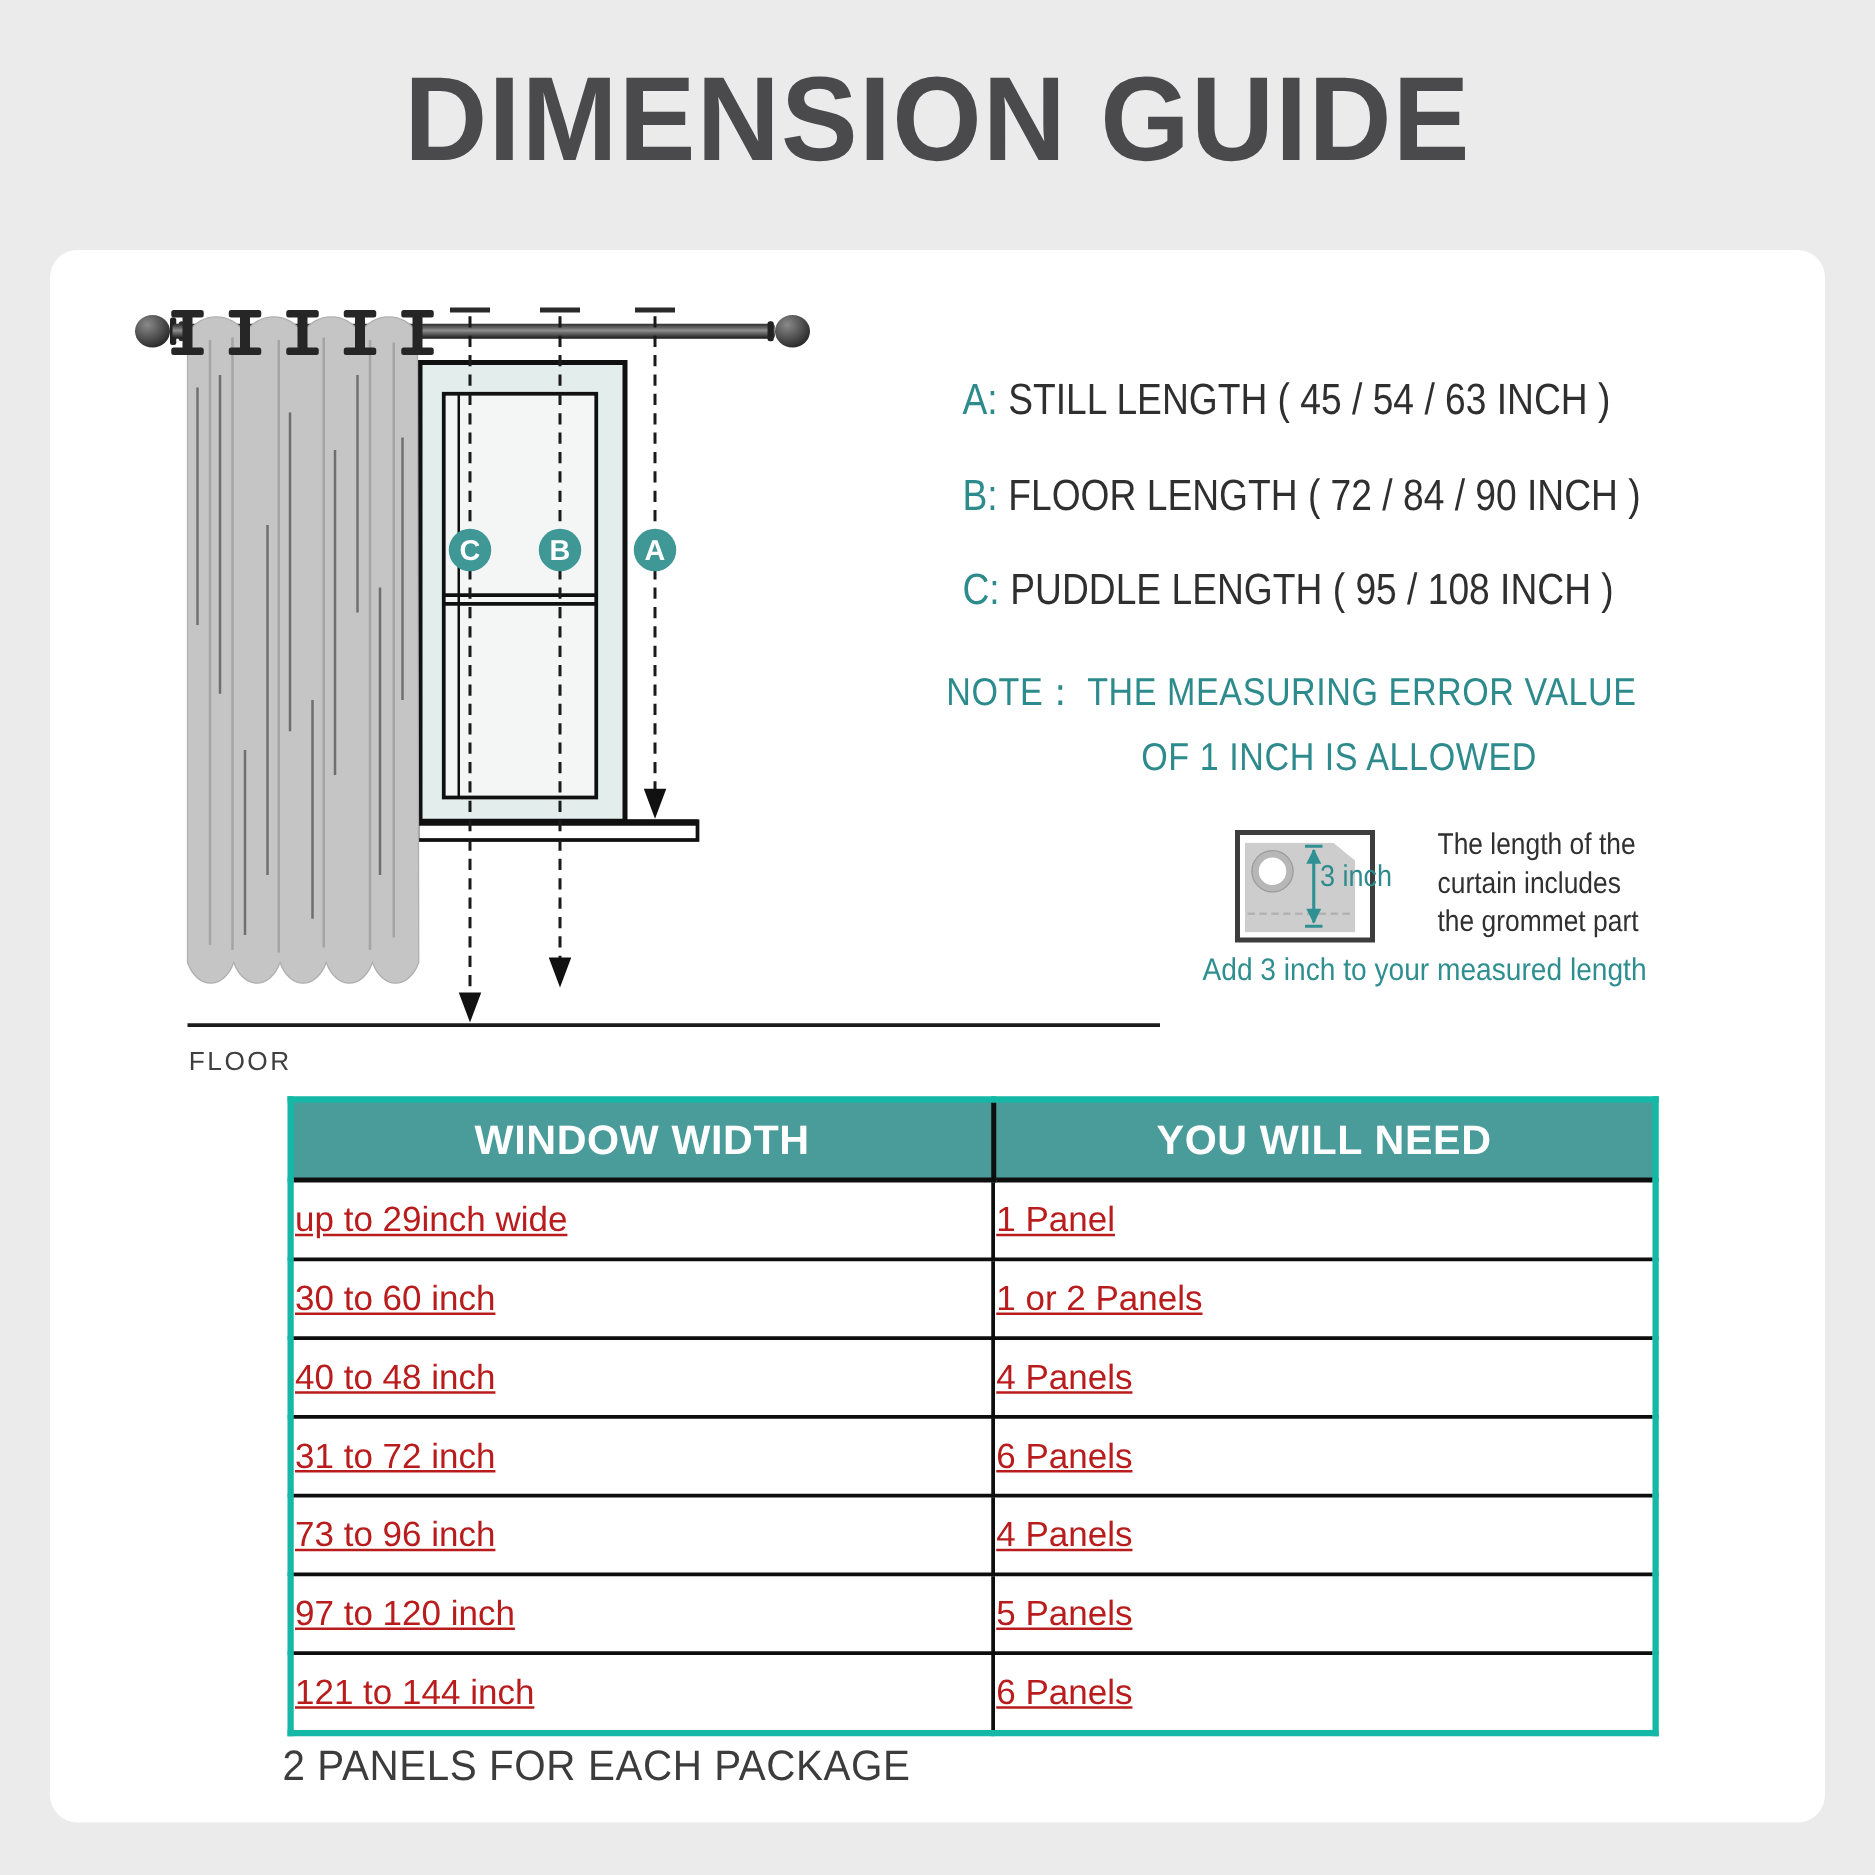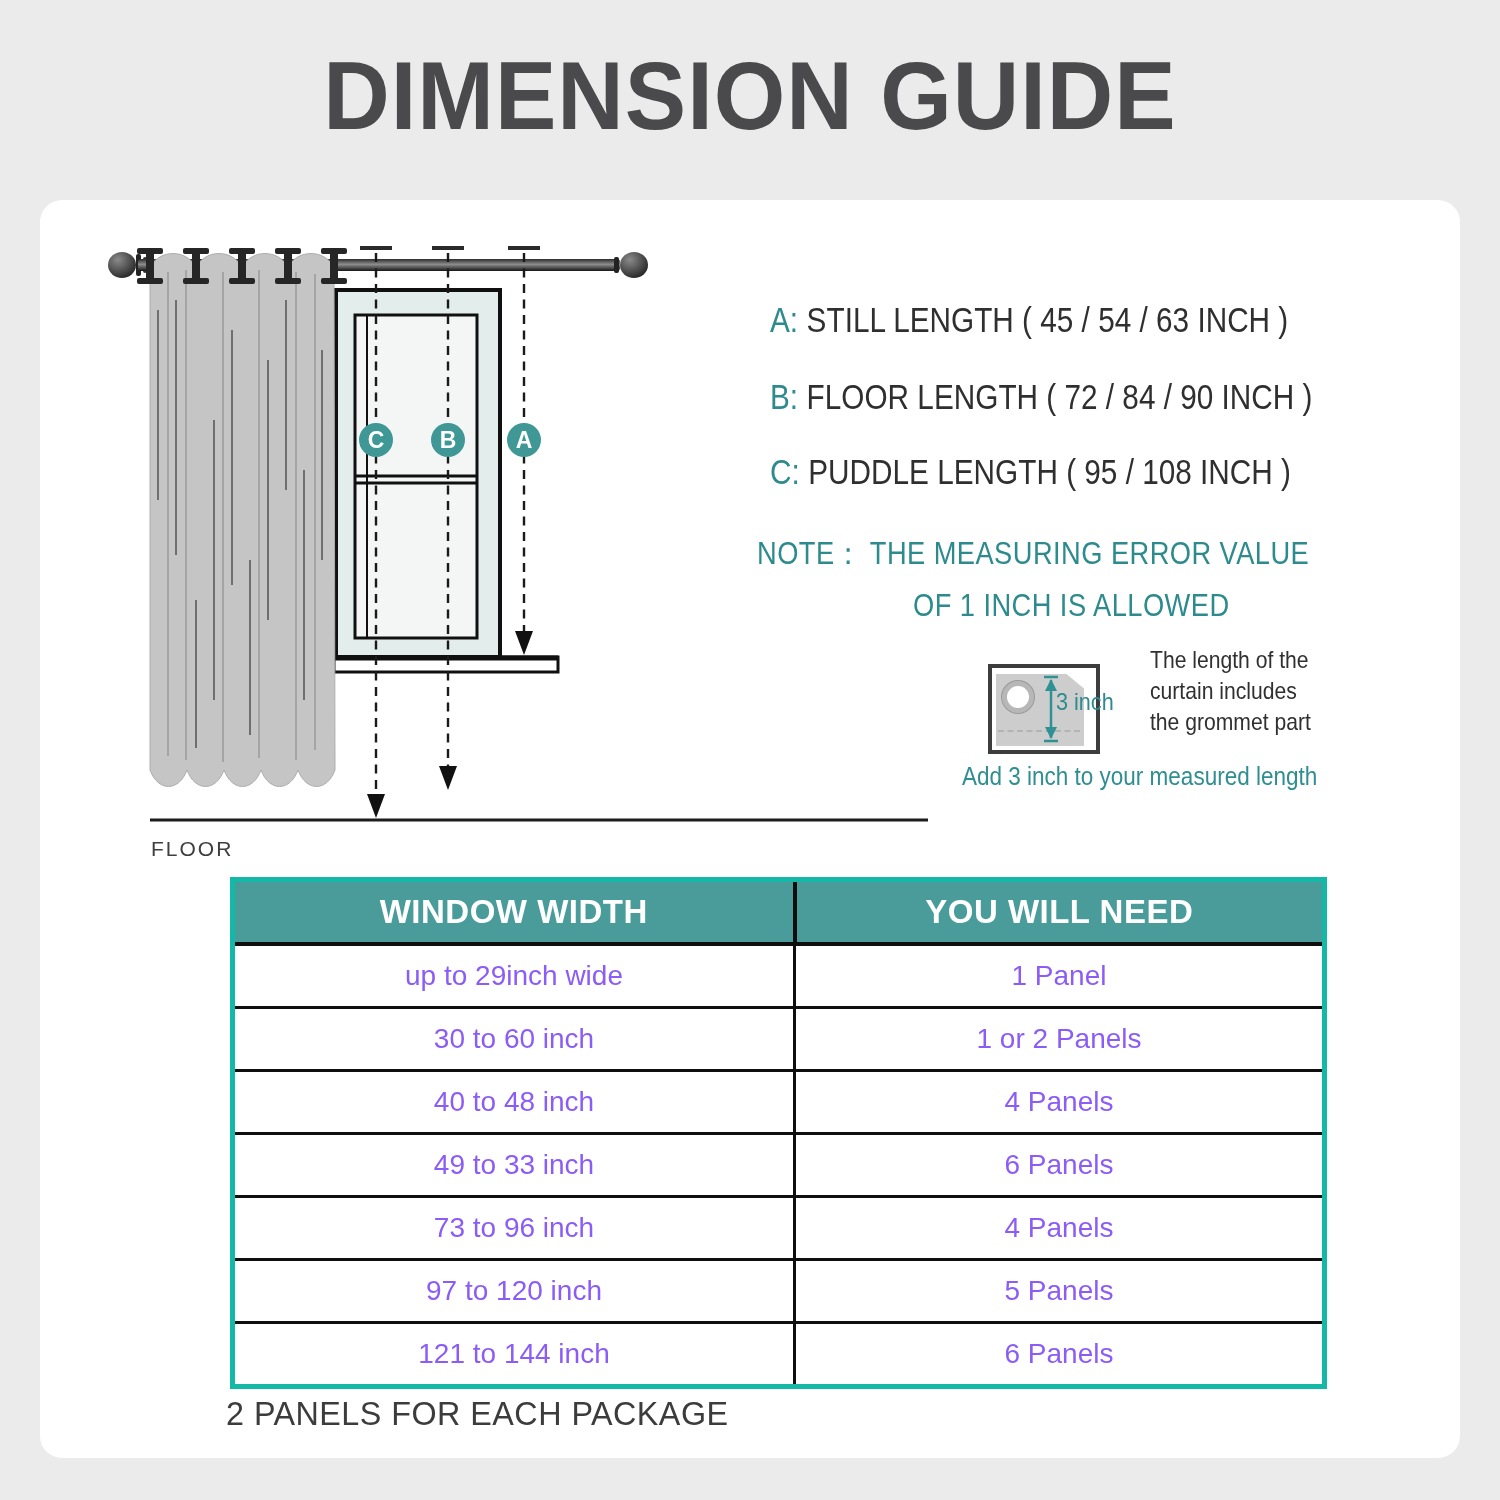--- a/index.html
+++ b/index.html
@@ -26,21 +26,21 @@
   .gfabric{position:absolute;left:4px;top:6px;width:88px;height:72px;background:#cdcdcd;
         clip-path:polygon(0 0,80% 0,100% 20%,100% 100%,0 100%);}
   .gring{position:absolute;left:10px;top:13px;width:22px;height:22px;border-radius:50%;
         background:#ffffff;border:5px solid #b7b7b7;box-shadow:0 0 0 1px #9a9a9a;}
   .gstitch{position:absolute;left:6px;top:62px;width:82px;border-top:2px dashed #b3b3b3;}
   .garrow{position:absolute;left:48px;top:6px;}
   .panels{position:absolute;left:230px;top:877px;width:1092px;border-collapse:collapse;
         table-layout:fixed;background:#fff;border:5px solid #14b8a6;}
   .panels th{height:58px;background:#4a9c9b;color:#ffffff;font-size:33px;font-weight:700;
         letter-spacing:.5px;border:4px solid #0e0e0e;text-align:center;}
-  .panels td{height:58px;font-size:28px;color:#8b5cf6;text-align:center;border:3px solid #0e0e0e;}
+  .panels td{height:58px;font-size:28px;color:#b91c1c;border:3px solid #0e0e0e;text-decoration:underline;}
   .footer-note{position:absolute;left:226px;top:1394px;font-size:34px;color:#3c3c3c;letter-spacing:.5px;}
 </style>
 </head>
 <body>
 
 <div class="page">
 
   <h1 class="page-title">DIMENSION GUIDE</h1>
 
   <div class="card"></div>
@@ -184,21 +184,21 @@
     <svg class="garrow" width="22" height="72" viewBox="0 0 22 72">
       <line x1="4" y1="3" x2="18" y2="3" stroke="#2f9193" stroke-width="2.5"></line>
       <line x1="4" y1="67" x2="18" y2="67" stroke="#2f9193" stroke-width="2.5"></line>
       <line x1="11" y1="6" x2="11" y2="64" stroke="#2f9193" stroke-width="2.5"></line>
       <polygon points="11,5 5,17 17,17" fill="#2f9193"></polygon>
       <polygon points="11,65 5,53 17,53" fill="#2f9193"></polygon>
     </svg>
   </div>
   <div class="abs inch3 cx90 nowrap" style="left:1056px;top:688px;">3 inch</div>
 
-  <div class="abs" style="left:1150px;top:644px;">
+  <div class="abs" style="left:1150px;top:660px;">
     <div class="desc-line cx88 nowrap">The length of the</div>
     <div class="desc-line cx88 nowrap">curtain includes</div>
     <div class="desc-line cx88 nowrap">the grommet part</div>
   </div>
   <div class="abs tip-line cx90 nowrap" style="left:962px;top:762px;">Add 3 inch to your measured length</div>
 
   <table class="panels">
     <colgroup>
         <col style="width:562px">
         <col style="width:530px">
@@ -216,21 +216,21 @@
         </tr>
       <tr>
           <td>30 to 60 inch</td>
           <td>1 or 2 Panels</td>
         </tr>
       <tr>
           <td>40 to 48 inch</td>
           <td>4 Panels</td>
         </tr>
       <tr>
-          <td>49 to 33 inch</td>
+          <td>31 to 72 inch</td>
           <td>6 Panels</td>
         </tr>
       <tr>
           <td>73 to 96 inch</td>
           <td>4 Panels</td>
         </tr>
       <tr>
           <td>97 to 120 inch</td>
           <td>5 Panels</td>
         </tr>

